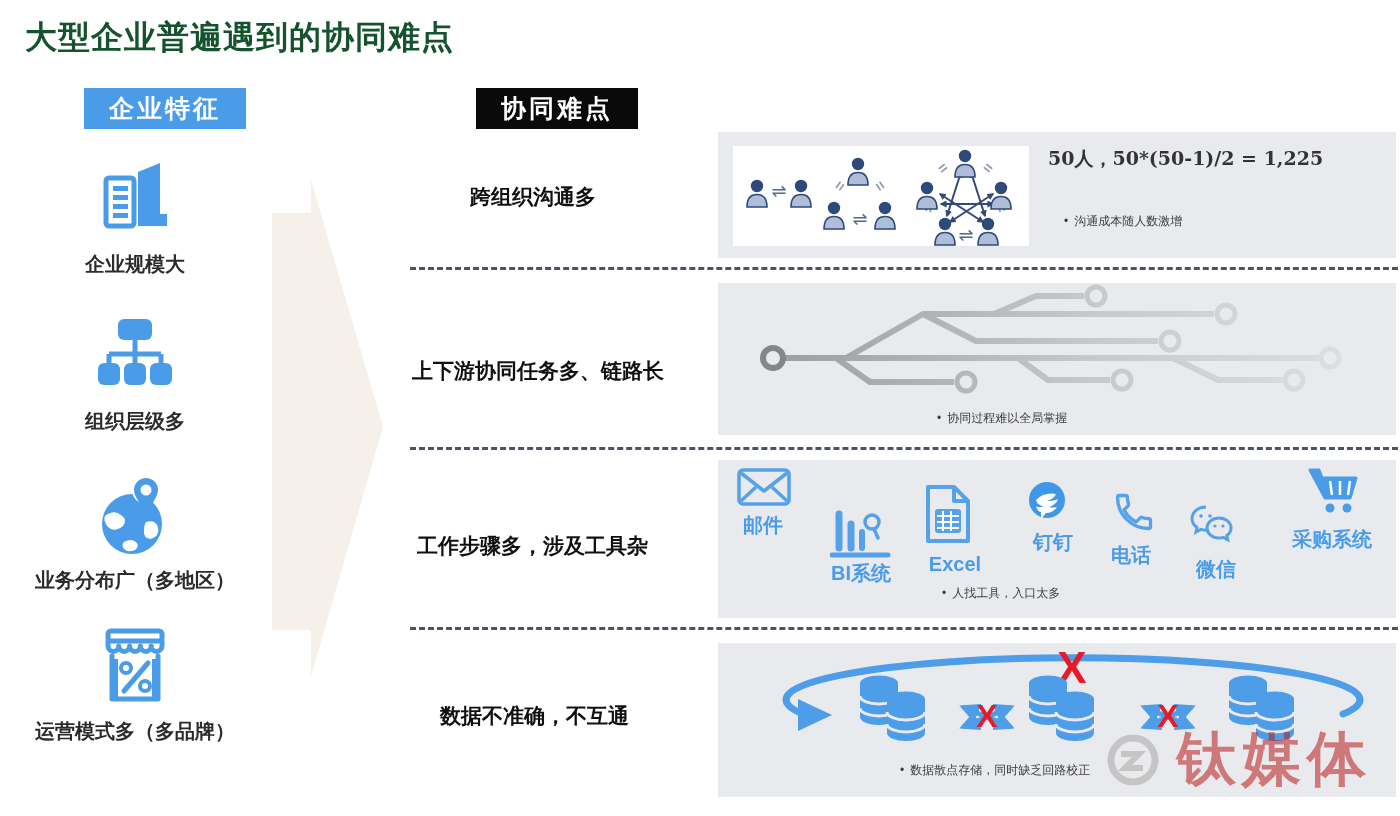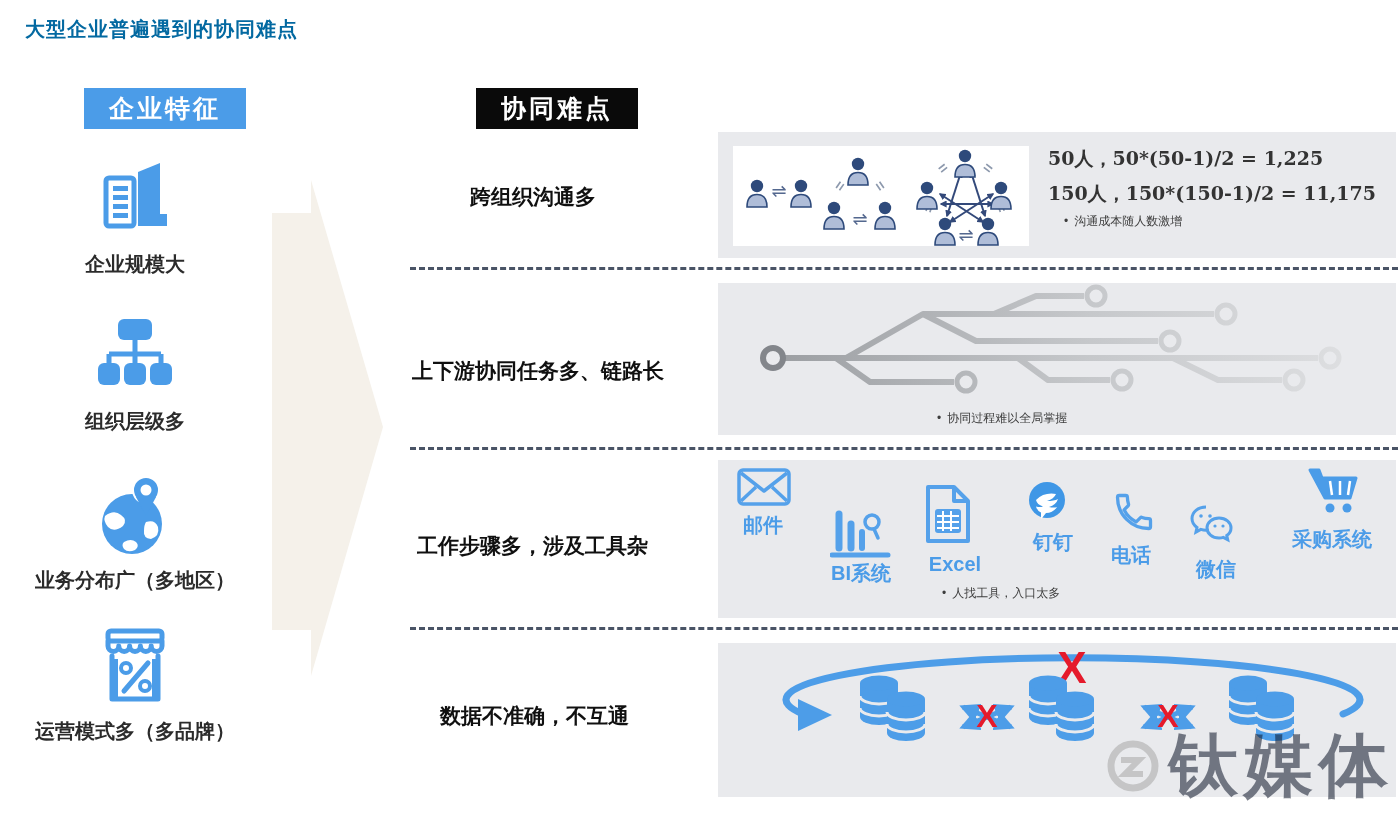--- a/index.html
+++ b/index.html
@@ -1,20 +1,20 @@
 <!DOCTYPE html>
 <html><head>
 <meta charset="utf-8">
 <style>
   html,body{margin:0;padding:0;background:#ffffff;}
   .stage{position:relative;width:1400px;height:816px;background:#ffffff;overflow:hidden;
          font-family:"Liberation Sans","DejaVu Sans",sans-serif;}
   .abs{position:absolute;}
 
-  .title{left:25px;top:16px;font-size:20px;font-weight:bold;color:#0369a1;letter-spacing:1px;}
+  .title{left:25px;top:16px;font-size:32px;font-weight:bold;color:#14532d;letter-spacing:1px;}
 
   .badge{width:162px;height:41px;line-height:41px;text-align:center;color:#fff;
          font-size:25px;font-weight:bold;letter-spacing:3px;}
   .badge-blue{left:55px;top:88px;background:#4B9CE8;margin-left:29px;}
   .badge-black{left:476px;top:88px;background:#0a0a0a;}
 
   .feature{width:220px;text-align:center;}
   .feature .f-label{margin-top:5px;font-size:20px;font-weight:bold;color:#2b2b2b;}
 
   .row-label{font-size:21px;font-weight:bold;color:#101010;white-space:nowrap;}
@@ -29,21 +29,21 @@
 
   .whitebox{left:733px;top:146px;width:296px;height:100px;background:#ffffff;}
 
   .formula{font-family:"DejaVu Serif","Liberation Serif",serif;font-size:19px;font-weight:bold;color:#333333;white-space:nowrap;}
   .bullet{font-size:12px;color:#3d3d3d;white-space:nowrap;}
   .bullet::before{content:"•\2002";color:#3d3d3d;}
 
   .tool-label{font-size:20px;font-weight:bold;color:#4B9CE8;text-align:center;white-space:nowrap;}
 
   .watermark{left:1105px;top:720px;display:flex;align-items:center;opacity:0.55;}
-  .watermark .wm-text{font-size:69px;font-weight:bold;color:#0f172a;letter-spacing:6px;margin-left:8px;}
+  .watermark .wm-text{font-size:59px;font-weight:bold;color:#b91c1c;letter-spacing:6px;margin-left:16px;}
 </style>
 </head>
 <body>
 
 <div class="stage">
 
   <div class="abs title">大型企业普遍遇到的协同难点</div>
 
   <div class="abs badge badge-blue">企业特征</div>
   <div class="abs badge badge-black">协同难点</div>
@@ -156,21 +156,20 @@
       <text x="233" y="95" font-size="18" fill="#54688F" text-anchor="middle">⇌</text>
       <use href="#pp" x="232" y="10"></use>
         <use href="#pp" x="194" y="42"></use>
         <use href="#pp" x="268" y="42"></use>
       <use href="#pp" x="212" y="78"></use>
         <use href="#pp" x="255" y="78"></use>
     </svg>
   </div>
 
   <div class="abs formula" style="left:1048px;top:146px;">50人，50*(50-1)/2 = 1,225</div>
-  <div class="abs formula" style="left:1048px;top:181px;">150人，150*(150-1)/2 = 11,175</div>
   <div class="abs bullet" style="left:1064px;top:213px;">沟通成本随人数激增</div>
 
   <svg class="abs" style="left:718px;top:283px;" width="678" height="152" viewBox="0 0 678 152">
     <defs>
       <linearGradient id="fade" gradientUnits="userSpaceOnUse" x1="0" y1="0" x2="678" y2="0">
         <stop offset="0" stop-color="#94979B"></stop>
         <stop offset="0.55" stop-color="#C6C8CB"></stop>
         <stop offset="1" stop-color="#E2E3E5"></stop>
       </linearGradient>
     </defs>
@@ -292,20 +291,21 @@
     <polygon points="80,56 80,88 114,72" fill="#4D9DE8"></polygon>
     <text x="354" y="40" font-size="44" font-weight="bold" fill="#E51A2B" text-anchor="middle" font-family="Liberation Sans, DejaVu Sans, sans-serif">X</text>
     <use href="#dbgroup" x="175" y="70"></use>
     <use href="#dbgroup" x="344" y="70"></use>
     <use href="#dbgroup" x="544" y="70"></use>
     <use href="#crossarrows" x="269" y="72"></use>
     <use href="#crossarrows" x="450" y="72"></use>
     <text x="269" y="84" font-size="32" font-weight="bold" fill="#E51A2B" text-anchor="middle" font-family="Liberation Sans, DejaVu Sans, sans-serif">X</text>
     <text x="450" y="84" font-size="32" font-weight="bold" fill="#E51A2B" text-anchor="middle" font-family="Liberation Sans, DejaVu Sans, sans-serif">X</text>
   </svg>
+  <div class="abs bullet" style="left:900px;top:762px;">数据散点存储，同时缺乏回路校正</div>
 
   <div class="abs watermark">
     <svg width="56" height="56" viewBox="0 0 56 56">
       <circle cx="28" cy="28" r="22" fill="none" stroke="#A8A8A8" stroke-width="7"></circle>
       <path d="M16 22 h18 l-14 14 h18" fill="none" stroke="#A8A8A8" stroke-width="6"></path>
     </svg>
     <span class="wm-text">钛媒体</span>
   </div>
 
 </div>

